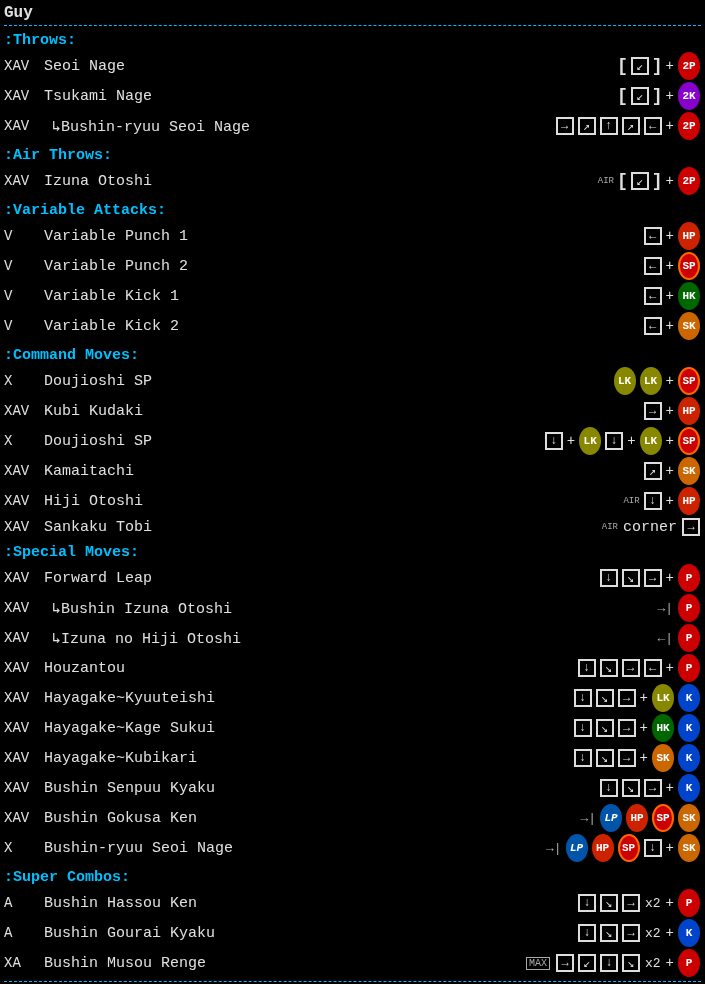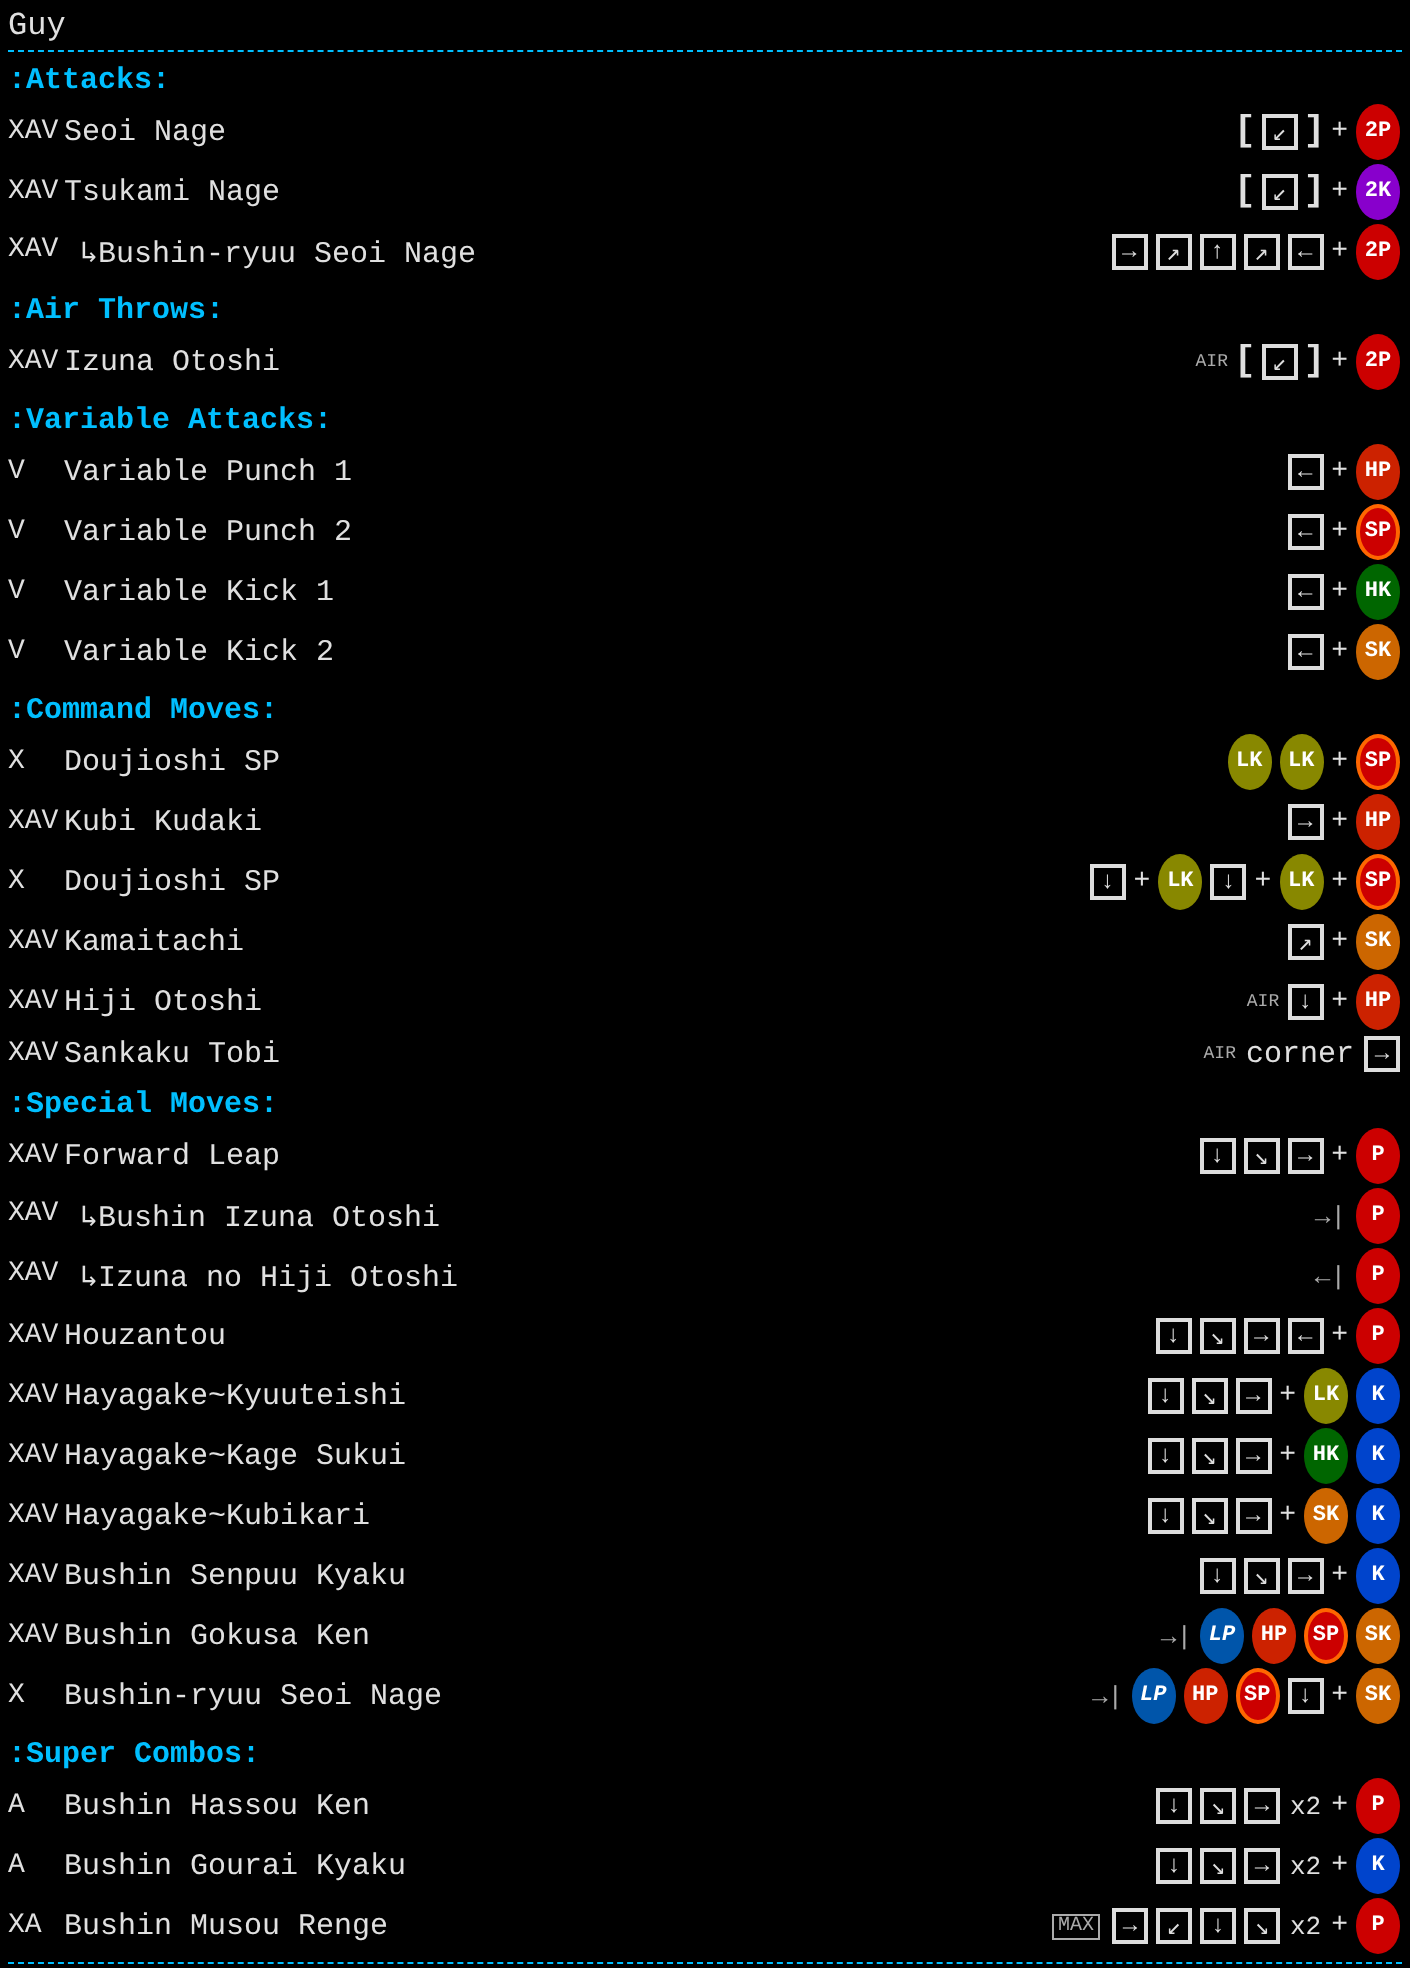--- a/index.html
+++ b/index.html
@@ -7,21 +7,21 @@
       background: #000;
       color: #e0e0e0;
       font-family: 'Courier New', Courier, monospace;
       font-size: 15px;
       padding: 4px;
       width: 705px;
     }
     .title {
       color: #e0e0e0;
       font-size: 16px;
-      font-weight: normal;
+      font-weight: bold;
       margin-bottom: 2px;
     }
     .divider {
       border: none;
       border-top: 1px dashed #00bfff;
       margin: 3px 0;
     }
     .section-header {
       color: #00bfff;
       font-weight: bold;
@@ -30,22 +30,22 @@
     }
     .move-row {
       display: flex;
       align-items: center;
       justify-content: space-between;
       padding: 1px 0;
       min-height: 22px;
     }
     .move-left {
       display: flex;
-      align-items: flex-start;
-      gap: 0;
+      align-items: center;
+      gap: 12px;
       flex: 1;
     }
     .ver-badge {
       color: #e0e0e0;
       min-width: 28px;
       font-size: 14px;
     }
     .move-name {
       color: #e0e0e0;
       font-size: 15px;
@@ -134,21 +134,21 @@
       padding: 0 2px;
       margin-right: 3px;
     }
   </style>
 </head>
 <body>
 
 <div class="title">Guy</div>
 <hr class="divider">
 
-<div class="section-header">:Attacks:</div>
+<div class="section-header">:Throws:</div>
 
 <div class="move-row">
   <div class="move-left">
     <span class="ver-badge">XAV</span>
     <span class="move-name">  Seoi Nage</span>
   </div>
   <div class="move-right">
     <span class="bracket">[</span>
     <span class="arr white-arrow">↙</span>
     <span class="bracket">]</span>

